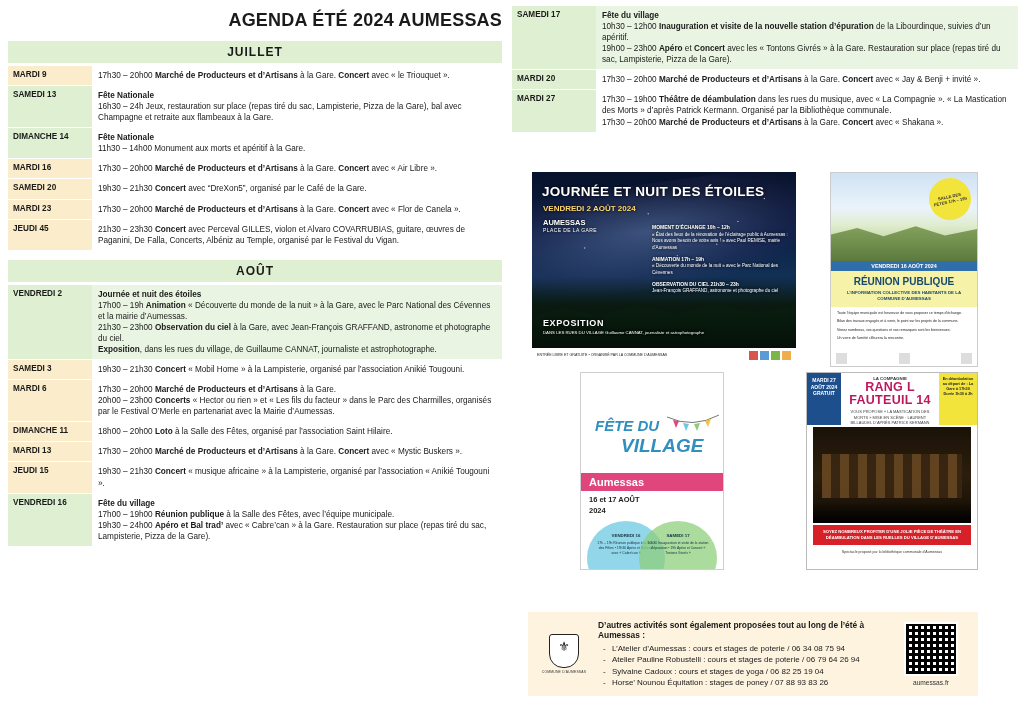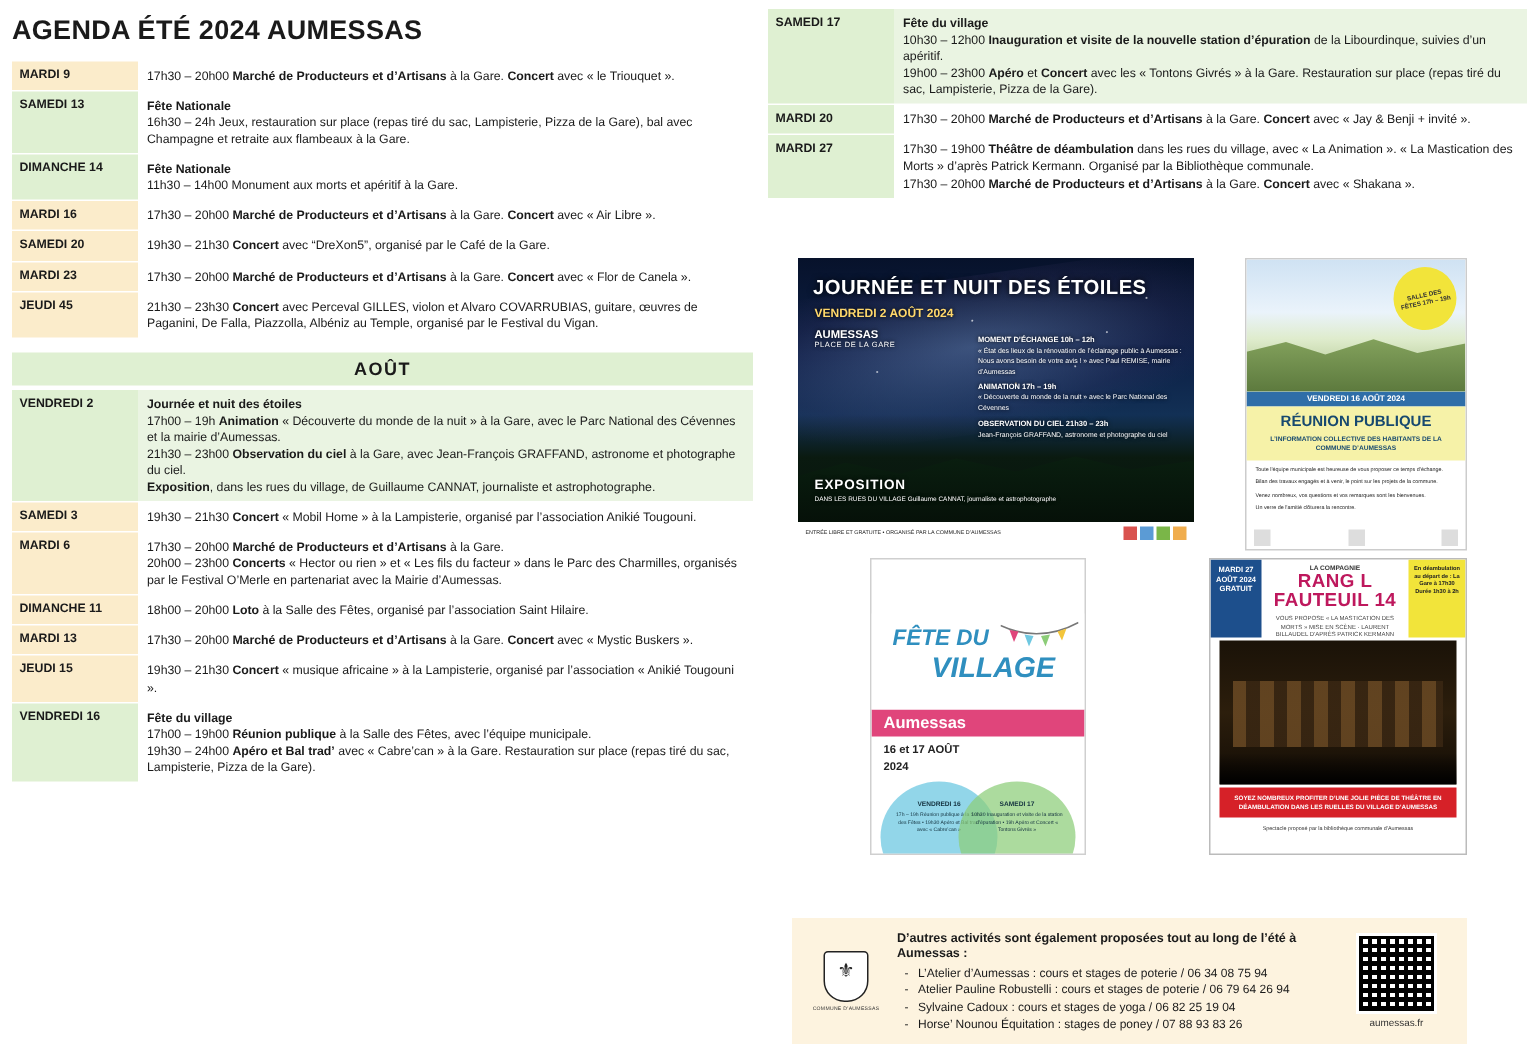--- a/index.html
+++ b/index.html
@@ -11,21 +11,21 @@
     color: #1a1a1a;
     overflow: hidden;
   }
   .page { position: relative; width: 1024px; height: 708px; }
 
   
   .col-left  { position: absolute; left: 8px;  top: 6px;  width: 494px; }
   .col-right { position: absolute; left: 512px; top: 6px; width: 506px; }
 
   h1.title {
-    font-size: 18px; font-weight: bold; text-align: left;
+    font-size: 18px; font-weight: bold; text-align: right;
     margin: 4px 0 10px 0; letter-spacing: .2px;
   }
 
   .month-band {
     background: #dff0d2;
     text-align: center;
     font-weight: bold;
     font-size: 12px;
     padding: 4px 0;
     letter-spacing: 1px;
@@ -273,20 +273,21 @@
   .qr-wrap .qlab { font-size: 6.6px; color: #333; margin-top: 3px; }
 </style>
 </head>
 <body>
 
 <div class="page">
 
   <div class="col-left">
     <h1 class="title">AGENDA ÉTÉ 2024 AUMESSAS</h1>
 
+    <div class="month-band">JUILLET</div>
     <div id="july-list">
         <div class="ev tan">
           <div class="date">MARDI 9</div>
           <div class="body">
             <div><span>17h30 – 20h00 </span><b>Marché de Producteurs et d’Artisans</b><span> à la Gare. </span><b>Concert</b><span> avec « le Triouquet ».</span></div>
           </div>
         </div>
         <div class="ev green">
           <div class="date">SAMEDI 13</div>
           <div class="body">
@@ -315,21 +316,21 @@
         </div>
         <div class="ev tan">
           <div class="date">MARDI 23</div>
           <div class="body">
             <div><span>17h30 – 20h00 </span><b>Marché de Producteurs et d’Artisans</b><span> à la Gare. </span><b>Concert</b><span> avec « Flor de Canela ».</span></div>
           </div>
         </div>
         <div class="ev tan">
           <div class="date">JEUDI 45</div>
           <div class="body">
-            <div><span>21h30 – 23h30 </span><b>Concert</b><span> avec Perceval GILLES, violon et Alvaro COVARRUBIAS, guitare, œuvres de Paganini, De Falla, Piazzolla, Albéniz au Temple, organisé par le Festival du Vigan.</span></div>
+            <div><span>21h30 – 23h30 </span><b>Concert</b><span> avec Perceval GILLES, violon et Alvaro COVARRUBIAS, guitare, œuvres de Paganini, De Falla, Concerts, Albéniz au Temple, organisé par le Festival du Vigan.</span></div>
           </div>
         </div>
       </div>
 
     <div class="month-band" style="margin-top:10px;">AOÛT</div>
     <div id="august-list">
         <div class="ev green full">
           <div class="date">VENDREDI 2</div>
           <div class="body">
             <div class="sub-title">Journée et nuit des étoiles</div>
@@ -392,21 +393,21 @@
         </div>
         <div class="ev green">
           <div class="date">MARDI 20</div>
           <div class="body">
             <div><span>17h30 – 20h00 </span><b>Marché de Producteurs et d’Artisans</b><span> à la Gare. </span><b>Concert</b><span> avec « Jay &amp; Benji + invité ».</span></div>
           </div>
         </div>
         <div class="ev green">
           <div class="date">MARDI 27</div>
           <div class="body">
-            <div><span>17h30 – 19h00 </span><b>Théâtre de déambulation</b><span> dans les rues du village, avec « La Animation ». « La Mastication des Morts » d’après Patrick Kermann. Organisé par la Bibliothèque communale.</span></div>
+            <div><span>17h30 – 19h00 </span><b>Théâtre de déambulation</b><span> dans les rues du musique, avec « La Compagnie ». « La Mastication des Morts » d’après Patrick Kermann. Organisé par la Bibliothèque communale.</span></div>
             <div><span>17h30 – 20h00 </span><b>Marché de Producteurs et d’Artisans</b><span> à la Gare. </span><b>Concert</b><span> avec « Shakana ».</span></div>
           </div>
         </div>
       </div>
   </div>
 
   <div class="posters" style="position:absolute;left:512px;top:172px;width:506px;height:420px;">
 
     <div class="poster p-etoiles">
       <div class="milky"></div>

